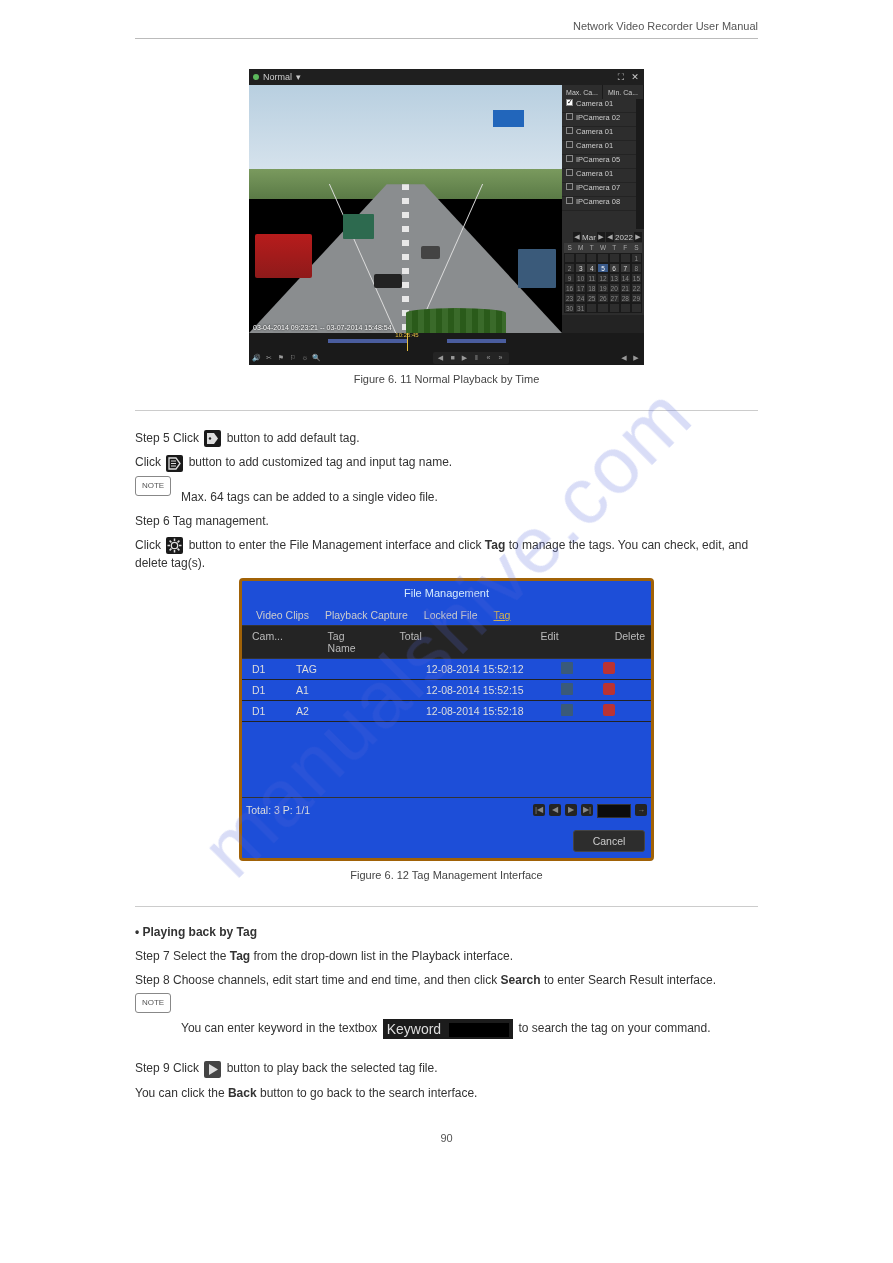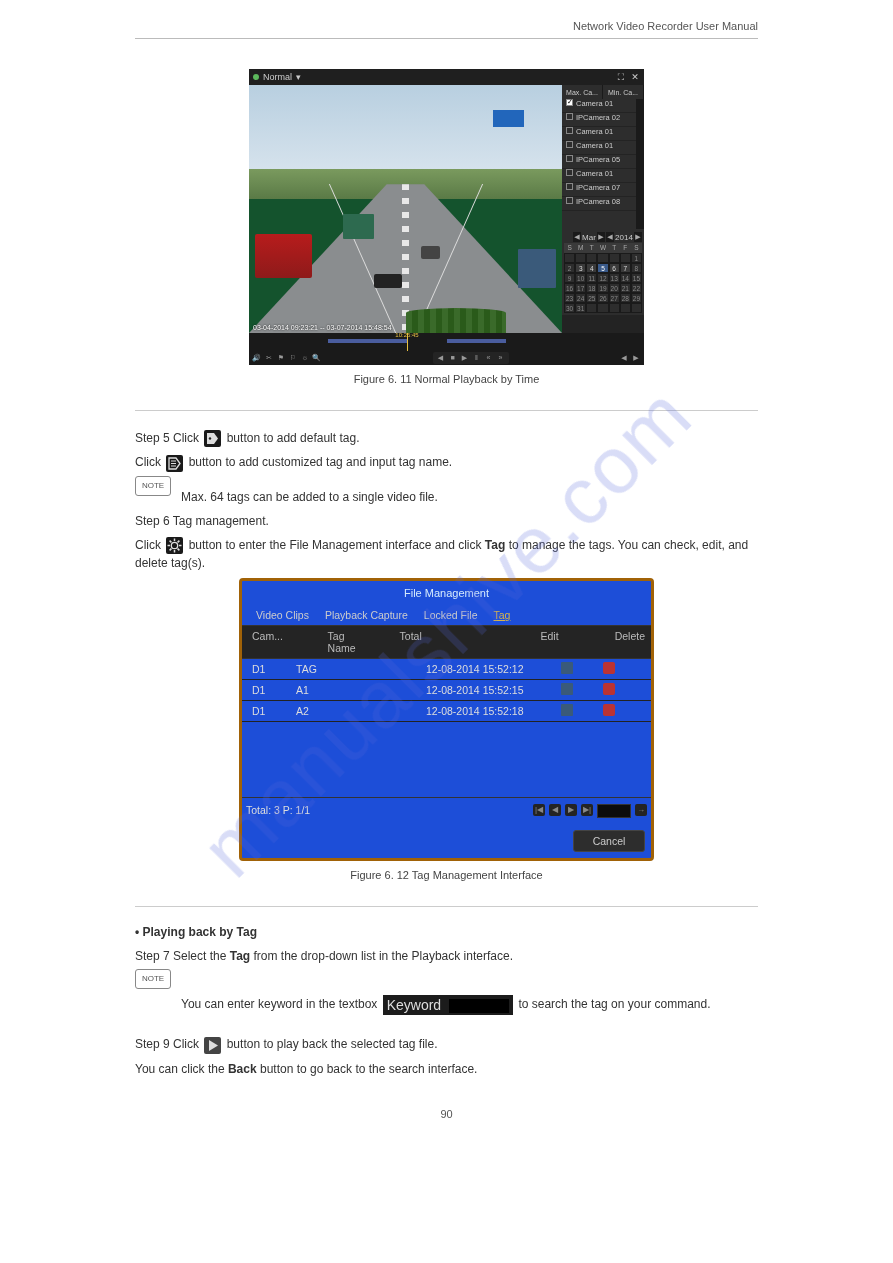--- a/index.html
+++ b/index.html
@@ -117,21 +117,21 @@
     font-size: 11px;
     color: #555;
     margin-top: 30px;
   }
 
   
   .playback-shot {
     width: 395px;
     height: 296px;
     margin: 0 auto;
-    background: #14532d;
+    background: #000000;
     border-radius: 3px;
     display: flex;
     flex-direction: column;
   }
   .pb-titlebar {
     height: 16px;
     background: #1f1f1f;
     color: #ccc;
     display: flex;
     align-items: center;
@@ -567,21 +567,21 @@
               </div>
           </div>
           <div class="cam-scroll"></div>
         </div>
         <div class="calendar">
           <div class="cal-header">
             <span class="btn">◀</span>
             <span>Mar</span>
             <span class="btn">▶</span>
             <span class="btn">◀</span>
-            <span>2014</span>
+            <span>2022</span>
             <span class="btn">▶</span>
           </div>
           <div class="cal-week">
             <div>S</div>
               <div>M</div>
               <div>T</div>
               <div>W</div>
               <div>T</div>
               <div>F</div>
               <div>S</div>
@@ -781,20 +781,23 @@
   </div>
   <div class="figure-caption">Figure 6. 12 Tag Management Interface</div>
 
   <hr class="hr-light">
 
   <div class="ordered-step">• Playing back by Tag</div>
 
   <div class="step-line">
     <span>Step 7 Select the </span><b>Tag</b><span> from the drop-down list in the Playback interface.</span>
   </div>
+  <div class="step-line">
+    <span>Step 8 Choose channels, edit start time and end time, and then click </span><b>Search</b><span> to enter Search Result interface.</span>
+  </div>
 
   <div class="note-block">
     <div class="note-icon">
       <div class="camera"></div>
       <div class="board">NOTE</div>
     </div>
     <div class="note-text">
       <span>You can enter keyword in the textbox </span>
       <span class="keyword-box">
         <span>Keyword</span>

